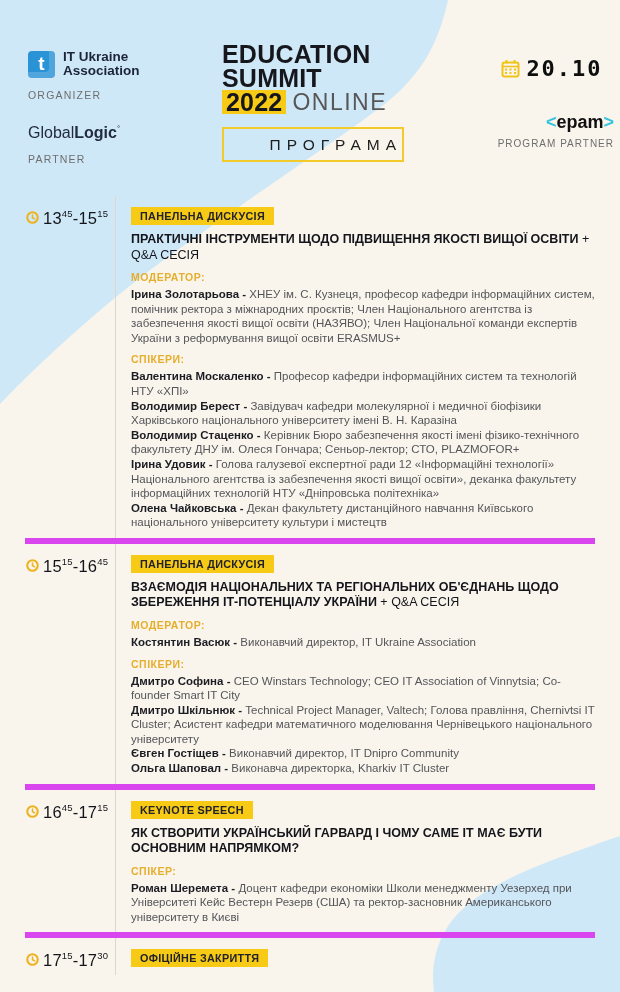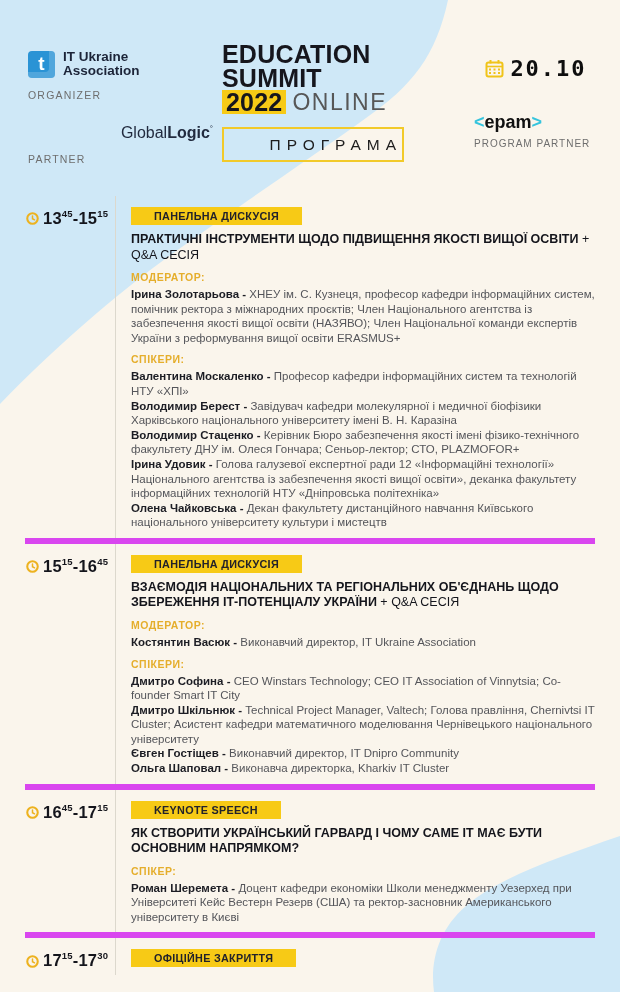--- a/index.html
+++ b/index.html
@@ -9,53 +9,53 @@
   .layer{position:relative;z-index:1;}
 
   
   .org-col{position:absolute;left:28px;top:50px;width:185px;}
   .it-row{display:flex;gap:8px;align-items:center;}
   .it-icon{width:27px;height:27px;background:#2a93d5;border-radius:4px;color:#fff;
            font-weight:bold;font-size:19px;display:flex;align-items:center;justify-content:center;
            box-shadow:inset -6px -6px 0 rgba(255,255,255,.18);}
   .it-name{font-size:13.5px;font-weight:bold;color:#1c2438;line-height:14px;display:flex;flex-direction:column;}
   .role{font-size:10.5px;color:#6e6e6e;letter-spacing:1.2px;margin-top:11px;}
-  .gl{margin-top:23px;font-size:16px;color:#222b3f;text-align:right;}
+  .gl{margin-top:23px;font-size:16px;color:#222b3f;}
   .gl .b{font-weight:bold;}
   .gl .mark{font-size:8px;vertical-align:top;}
 
   .title-col{position:absolute;left:222px;top:42px;width:182px;}
   h1{margin:0;font-size:25px;font-weight:800;color:#16161d;line-height:24px;letter-spacing:.2px;}
   h1 span{display:block;}
   h1 .year-line{display:flex;align-items:center;gap:6px;}
   h1 .year{background:#f7ca16;padding:0 4px;display:inline-block;}
   h1 .online{font-weight:400;color:#575757;letter-spacing:1.5px;font-size:23px;}
   .program-box{margin-top:13px;border:2px solid #f2ca2a;padding:7px 0 6px;text-align:right;
                letter-spacing:6px;font-size:15.5px;color:#1d1d1d;text-indent:6px;}
 
-  .date-col{position:absolute;left:474px;top:56px;width:124px;text-align:left;}
+  .date-col{position:absolute;left:490px;top:56px;width:124px;text-align:right;}
   .date-row{display:flex;align-items:center;gap:6px;justify-content:center;
             font-family:"DejaVu Sans Mono",monospace;font-weight:bold;font-size:22px;
             letter-spacing:2px;color:#0e0e0e;}
   .epam{margin-top:31px;font-size:18px;font-weight:bold;color:#101010;}
   .epam .br{color:#35c4dd;font-weight:bold;}
   .pp-role{margin-top:5px;font-size:10px;color:#6e6e6e;letter-spacing:1px;}
 
   
   .schedule{position:absolute;top:196px;left:25px;width:570px;}
   .session{display:flex;}
   .session + .session{border-top:6px solid #d946ef;}
   .time-col{width:90px;flex:none;padding-top:12px;}
-  .time{display:flex;align-items:center;gap:3px;font-weight:bold;font-size:16.5px;
+  .time{display:flex;align-items:flex-start;gap:3px;font-weight:normal;font-size:16.5px;
         color:#14151c;letter-spacing:.2px;white-space:nowrap;}
   .time svg{margin-top:2px;flex:none;}
   .time sup{font-size:9.5px;}
   .content-col{flex:1;border-left:1px solid #dcd8cd;padding:10px 0 8px 15px;}
   .badge{display:inline-block;background:#f7ca16;color:#22222a;font-size:10.8px;font-weight:bold;
-         padding:3px 23px;letter-spacing:.3px;}
+         padding:3px 9px;letter-spacing:.3px;}
   .s-title{margin-top:7px;font-size:12.5px;font-weight:800;line-height:15.5px;color:#14151c;max-width:472px;}
   .s-title .suffix{font-weight:400;}
   .sec-label{margin:8px 0 4px;font-size:10.5px;font-weight:bold;color:#e5ae2c;letter-spacing:.5px;}
   .person{font-size:11.5px;line-height:14.6px;color:#54555a;max-width:472px;}
   .person b{color:#1c1d24;}
 </style>
 </head>
 <body>
 
 <div class="canvas">

